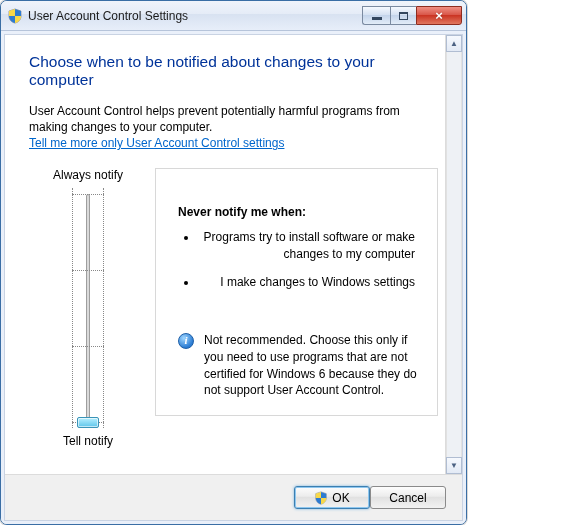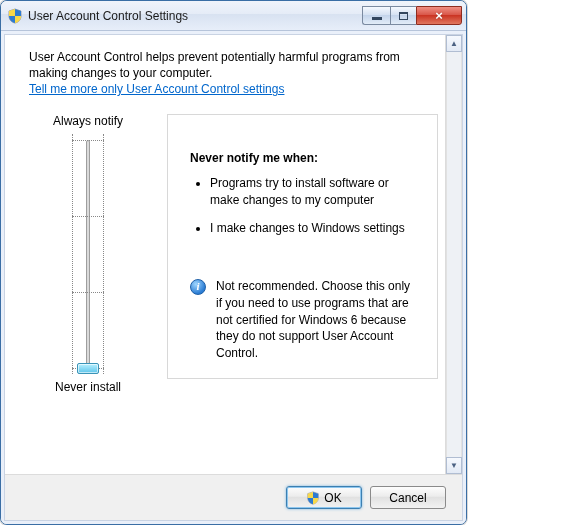--- a/index.html
+++ b/index.html
@@ -108,21 +108,21 @@
     margin-bottom:1px;
   }
   a.helplink {
     color:#0066cc;
     text-decoration:underline;
     font-size:12px;
   }
   .body {
     display:flex;
     margin-top: 18px;
-    gap: 20px;
+    gap: 8px;
     align-items:flex-start;
   }
   .slidercol {
     width: 118px;
     text-align:center;
   }
   .toplabel { font-size:12px; color:#000; margin-bottom:6px;}
   .botlabel { font-size:12px; color:#000; margin-top:6px;}
   .track {
     margin: 4px auto;
@@ -151,42 +151,42 @@
     box-shadow: inset 0 0 0 1px rgba(255,255,255,.6);
   }
   .desc {
     flex:1;
     border:1px solid #d8d8d8;
     padding: 30px 18px 16px 22px;
     min-height:240px;
     font-size:12px;
   }
   .desc .dtitle { font-weight:bold; margin: 6px 0 10px 0;}
-  .desc ul { margin:0 0 0 14px; padding:0 0 0 6px; }
+  .desc ul { margin:0 0 0 14px; padding:0 0 0 6px;text-align:right; }
   .desc li { margin: 6px 0 12px 0; line-height:1.35; padding-right:4px;}
   .reco {
     display:flex; gap:10px; align-items:flex-start;
     margin-top: 42px;
     line-height:1.4;
   }
   .info-icon{
     width:16px;height:16px;flex:none;margin-top:1px;
     border-radius:50%;
     background: radial-gradient(circle at 35% 30%, #9fd6ff, #2b7cd3 70%);
     border:1px solid #1d5fa8;
     display:flex;align-items:center;justify-content:center;
     color:#fff;font-family:Georgia,serif;font-style:italic;font-weight:bold;
     font-size:11px;
   }
   .footer {
     height:46px;
     border-top:1px solid #dcdcdc;
     background:#f0f0f0;
     display:flex; align-items:center; justify-content:flex-end;
-    gap:8px; padding: 12px 16px;
+    padding: 12px 16px;
   }
   .btn {
     min-width:76px; height:23px;
     border:1px solid #8a8a8a;
     background:linear-gradient(#fdfdfd,#ececec 45%,#e0e0e0 46%,#f2f2f2);
     border-radius:3px;
     font-size:12px; color:#000;
     display:flex;align-items:center;justify-content:center;gap:4px;
     padding: 0 10px;
   }
@@ -220,36 +220,37 @@
       <div class="winbtn close">
           <span class="x">×</span>
         </div>
     </div>
   </div>
 
   <div class="client">
     <div class="inner">
       <div class="content">
 
+        <h1 class="heading">Choose when to be notified about changes to your computer</h1>
 
         <div class="intro">User Account Control helps prevent potentially harmful programs from making changes to your computer.</div>
         <a href="#" class="helplink">Tell me more only User Account Control settings</a>
 
         <div class="body">
           <div class="slidercol">
             <div class="toplabel">Always notify</div>
             <div class="track">
               <div class="trackline"></div>
               <div class="tick t0"></div>
               <div class="tick t1"></div>
               <div class="tick t2"></div>
               <div class="tick t3"></div>
               <div class="thumb"></div>
             </div>
-            <div class="botlabel">Never install</div>
+            <div class="botlabel">Tell notify</div>
           </div>
 
           <div class="desc">
             <div class="dtitle">Never notify me when:</div>
             <ul>
               <li>Programs try to install software or make changes to my computer</li>
               <li>I make changes to Windows settings</li>
             </ul>
             <div class="reco">
               <div class="info-icon">i</div>

